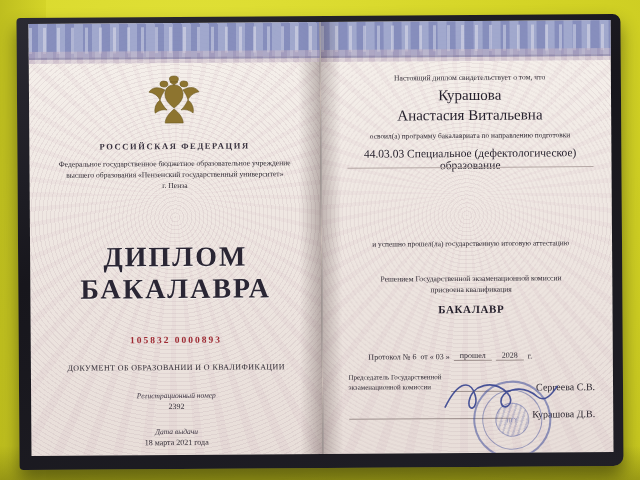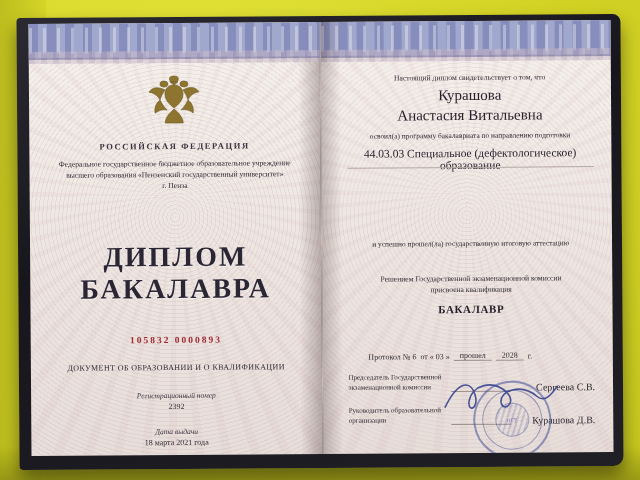--- a/index.html
+++ b/index.html
@@ -276,21 +276,20 @@
       <span class="lbl">г.</span>
     </div>
 
     <div class="sign-block">
       <div class="sign-row">
         <span class="role">Председатель Государственной экзаменационной комиссии</span>
         <span class="rule"></span>
         <span class="who">Сергеева С.В.</span>
       </div>
       <div class="sign-row">
-        <span class="role">Руководитель образовательной организации</span>
         <span class="rule"></span>
         <span class="who">Курашова Д.В.</span>
       </div>
     </div>
 
     <div class="signature">
       <svg width="120" height="46" viewBox="0 0 120 46" aria-hidden="true">
         <path d="M4 34 C18 6, 30 8, 34 22 C38 36, 26 40, 28 28 C31 12, 52 6, 66 20 C76 30, 62 40, 60 30 C58 18, 80 10, 96 24 C104 31, 112 20, 116 14" fill="none" stroke="#2b3a8a" stroke-width="1.6" stroke-linecap="round" opacity=".85"></path>
       </svg>
     </div>

